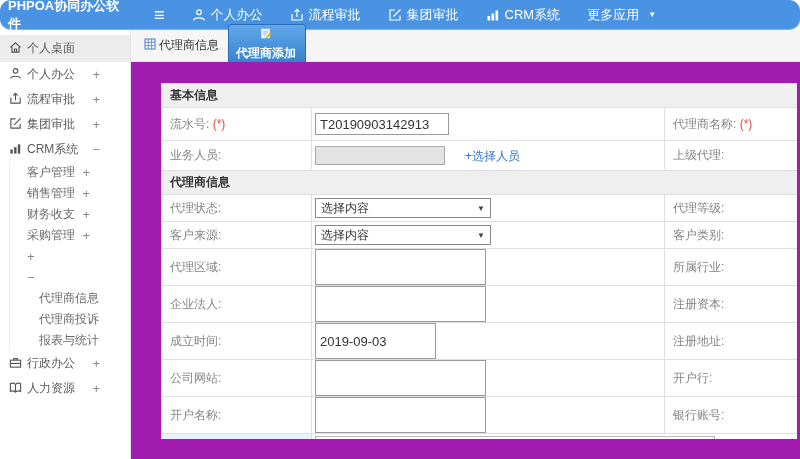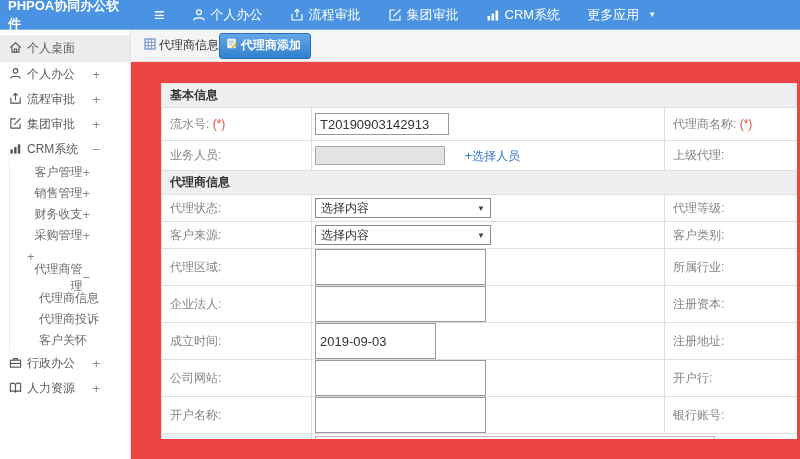--- a/index.html
+++ b/index.html
@@ -1,53 +1,53 @@
 <!DOCTYPE html>
 <html><head>
 <meta charset="utf-8">
 <style>
   * { margin:0; padding:0; box-sizing:border-box; }
   html,body { width:800px; height:459px; overflow:hidden;
     font-family:"Liberation Sans","DejaVu Sans",sans-serif; background:#fff; }
 
   
   .topbar { height:30px; background:#4a93e2; display:flex; align-items:center;
-    color:#fff; font-size:13px; border-bottom:1px solid #7eb2ec; }
+    color:#fff; font-size:13px; border-bottom:1px solid #7eb2ec;border-radius:11px; }
   .logo { width:130px; padding-left:8px; font-weight:bold; letter-spacing:0; }
   .hamburger { margin-left:24px; font-size:18px; cursor:pointer; line-height:1; }
   .top-item { display:flex; align-items:center; gap:5px; margin-left:27px; cursor:pointer; white-space:nowrap; }
   .top-item svg { display:block; }
   .caret { font-size:8px; margin-left:4px; }
 
   
   .frame { display:flex; height:429px; }
 
   
   .sidebar { width:131px; background:#fff; border-right:1px solid #e4e4e4;
     padding-top:5px; font-size:12px; color:#5a5a5a; overflow:hidden; flex:none; }
   .s-item { display:flex; align-items:center; cursor:pointer; }
   .s-item .grow { flex:1; }
   .s-item .exp { color:#8a8a8a; font-size:13px; }
   .lvl0 { height:25px; padding:0 30px 0 9px; gap:5px; }
   .lvl0 svg { flex:none; }
   .lvl0.active { height:27px; background:#ececec; }
   .lvl1 { height:21px; margin-left:9px; border-left:1px solid #ececec;
-    padding:0 40px 0 17px; color:#6b6b6b;text-align:right; }
+    padding:0 40px 0 17px; color:#6b6b6b; }
   .lvl2 { height:21px; margin-left:9px; border-left:1px solid #ececec;
     padding:0 10px 0 29px; color:#6b6b6b; }
 
   
   .main { flex:1; display:flex; flex-direction:column; min-width:0; }
   .tabbar { height:32px; background:#f5f5f5; border-bottom:1px solid #e3e3e3;
     display:flex; align-items:center; padding-left:13px; font-size:12px; }
   .tab { display:flex; align-items:center; gap:3px; color:#333; cursor:pointer; }
-  .tab-active { padding:3px 9px 4px 7px; color:#fff; font-weight:bold;
+  .tab-active { margin-left:9px; padding:3px 9px 4px 7px; color:#fff; font-weight:bold;
     background:linear-gradient(#63a7e8,#3180ce); border:1px solid #2a6db8;
-    border-radius:3px; display:flex; align-items:center; gap:3px; cursor:pointer; }
-  .content { flex:1; background:#ef4444; position:relative; overflow:hidden; }
+    border-radius:3px; display:flex; align-items:center; gap:3px; cursor:pointer;flex-direction:column; }
+  .content { flex:1; background:#a21caf; position:relative; overflow:hidden; }
 
   
   .formbox { position:absolute; left:30px; top:21px; width:636px; height:356px; overflow:hidden; }
   table.form { border-collapse:collapse; table-layout:fixed; width:1113px; background:#fff; }
   col.c1 { width:150px; } col.c2 { width:353px; } col.c3 { width:150px; }
   .form td { border:1px solid #dfdfdf; font-size:12px; color:#858585; vertical-align:middle; }
   td.sect { background:#efefef; color:#333; font-weight:bold; height:22px; padding:3px 8px; }
   td.lbl { padding-left:8px; }
   td.inp { padding-left:3px; }
   tr.h1 td { height:33px; }
@@ -180,31 +180,30 @@
       <span class="exp">+</span>
     </div>
     <div class="s-item lvl1">
       <span class="grow">采购管理</span>
       <span class="exp">+</span>
     </div>
     <div class="s-item lvl1">
       <span class="exp">+</span>
     </div>
     <div class="s-item lvl1">
-      <span class="grow">代理商管理</span>
       <span class="exp">−</span>
     </div>
     <div class="s-item lvl2">
       <span class="grow">代理商信息</span>
     </div>
     <div class="s-item lvl2">
       <span class="grow">代理商投诉</span>
     </div>
     <div class="s-item lvl2">
-      <span class="grow">客户关怀</span>
+      <span class="grow">报表与统计</span>
     </div>
     <div class="s-item lvl0">
       <span><svg width="13" height="13" viewBox="0 0 14 14" fill="none" stroke="#555" stroke-width="1.2">
             <rect x="1.5" y="4.5" width="11" height="7.5"></rect>
             <path d="M5 4.5V2.8h4v1.7"></path>
             <path d="M1.5 8h11"></path>
           </svg></span>
       <span class="grow">行政办公</span>
       <span class="exp">+</span>
     </div>

